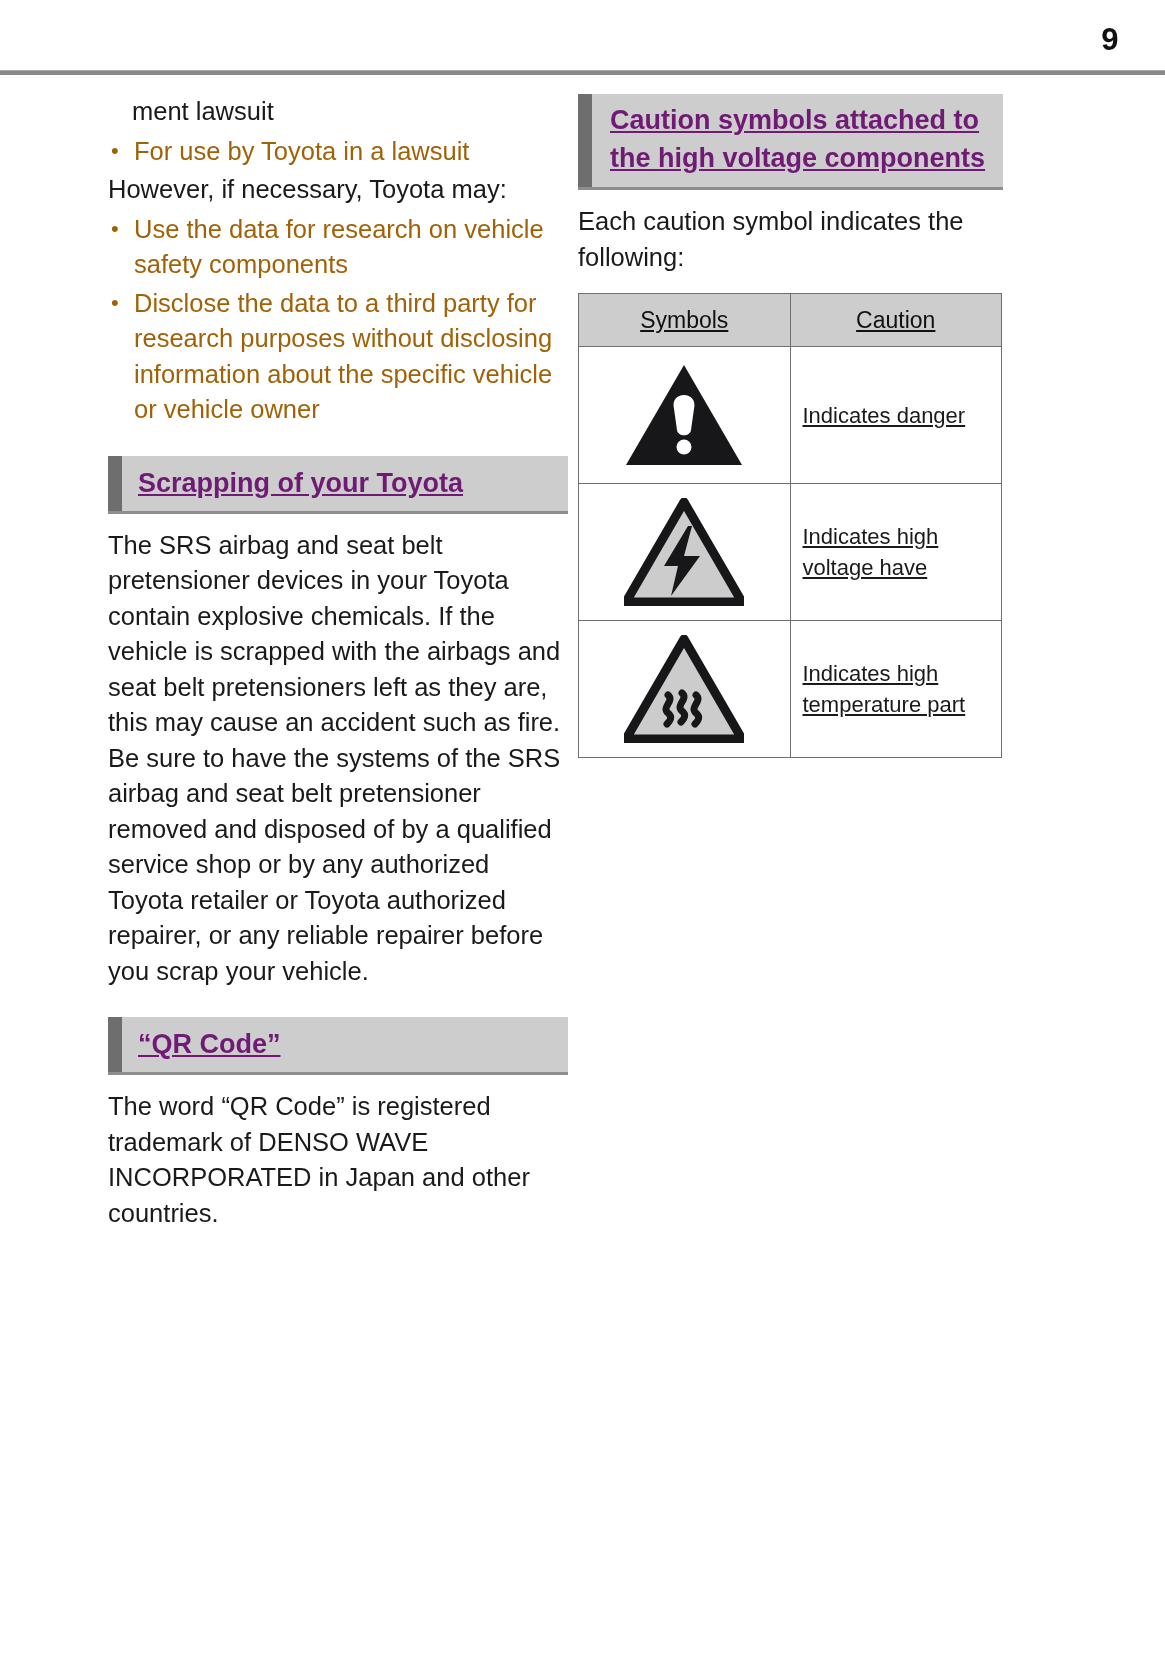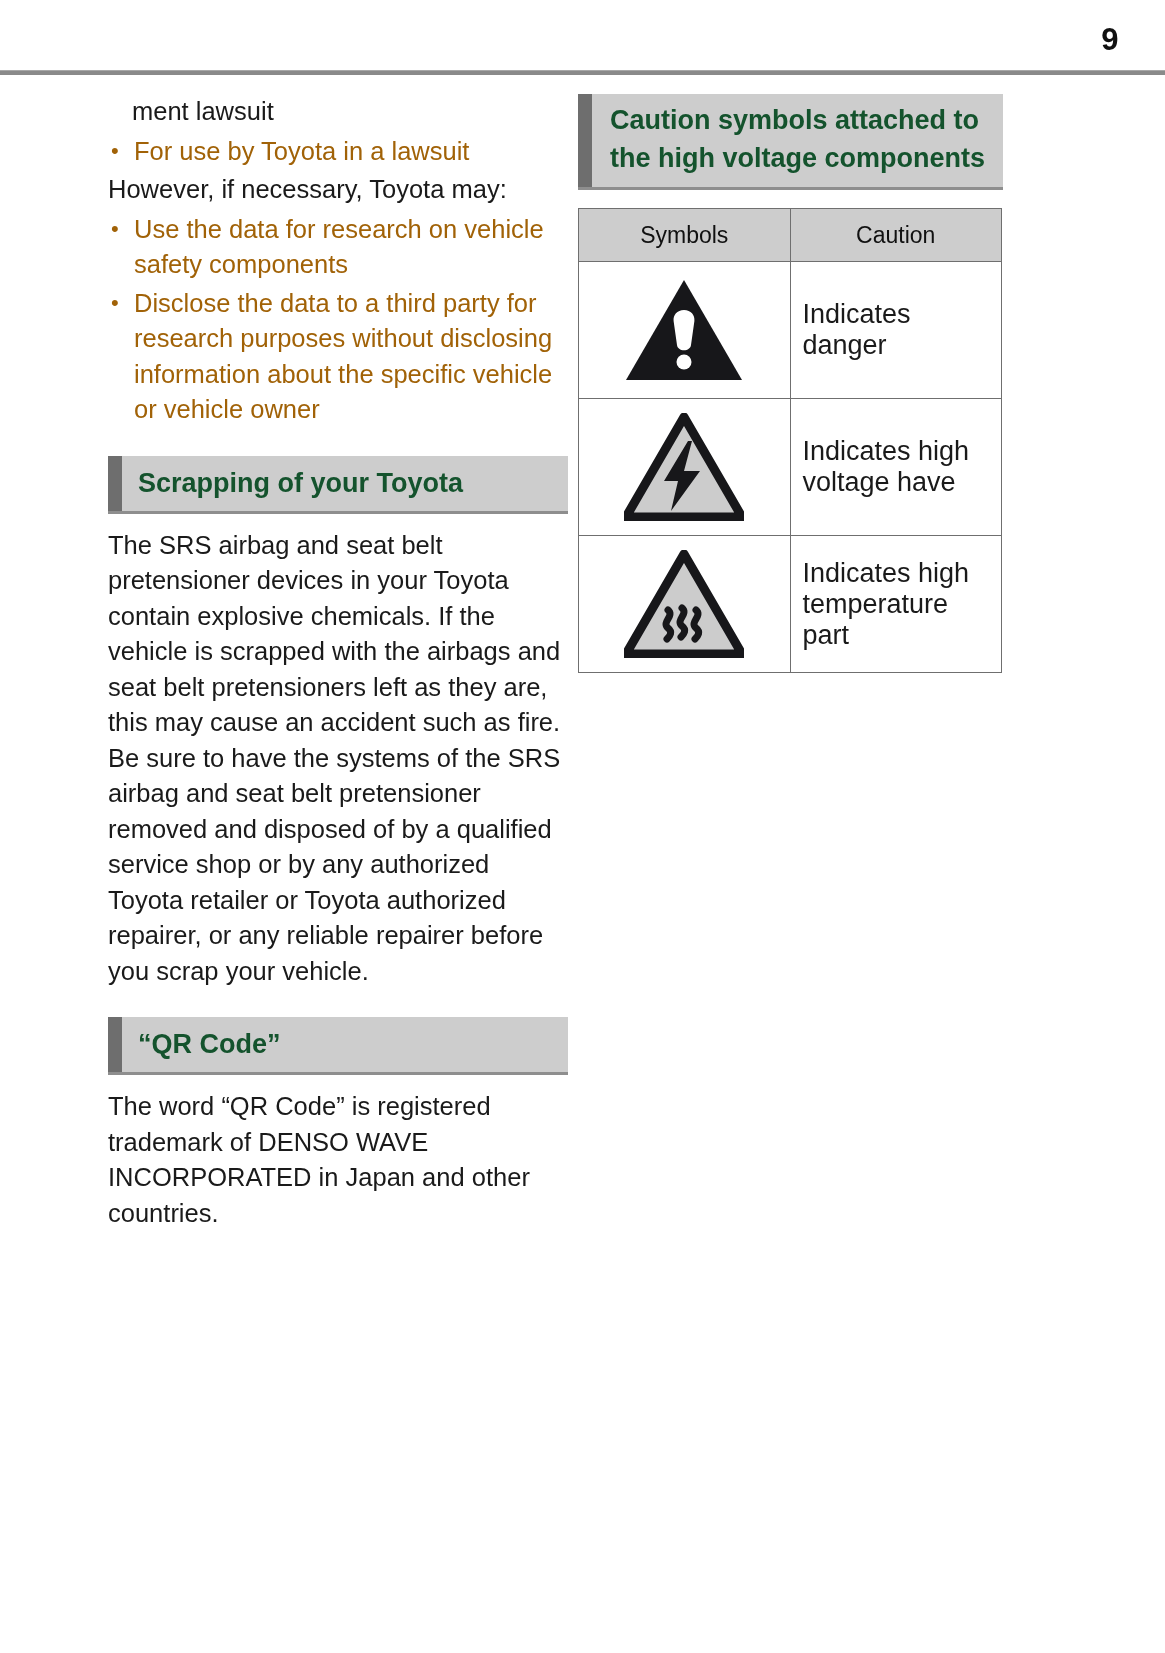--- a/index.html
+++ b/index.html
@@ -104,55 +104,57 @@
     left: 0;
     top: 0;
     bottom: 0;
     width: 14px;
     background: #6e6e6e;
   }
   .section-head .head-text {
     font-size: 27px;
     font-weight: bold;
     line-height: 38px;
-    color: #14532d;
+    color: #701a75;
     display: block;
+    text-decoration: underline;
   }
   .col-right .section-head {
     margin-top: 0;
     padding: 7px 10px 10px 32px;
   }
 
   
   table.symbols-table {
     border-collapse: collapse;
     width: 424px;
     margin-top: 18px;
     table-layout: fixed;
   }
   table.symbols-table th,
   table.symbols-table td {
     border: 1px solid #6f6f6f;
     vertical-align: middle;
+    text-decoration: underline;
   }
   table.symbols-table th {
     background: #cdcdcd;
     font-size: 23px;
     font-weight: normal;
     height: 50px;
     color: #111;
   }
   table.symbols-table td.sym-cell {
     width: 180px;
     text-align: center;
     padding: 14px 0;
   }
   table.symbols-table td.mean-cell {
     padding: 6px 0 6px 12px;
-    font-size: 27px;
+    font-size: 22px;
     line-height: 31px;
     color: #1a1a1a;
   }
   .sym-svg {
     display: block;
     margin: 0 auto;
   }
 </style>
 </head>
 <body>
@@ -192,20 +194,21 @@
     <p class="body-text">The word “QR Code” is registered trademark of DENSO WAVE INCORPORATED in Japan and other countries.</p>
   </div>
 
   <div class="col-right">
 
     <div class="section-head">
       <span class="head-text">Caution symbols attached to the high voltage components</span>
     </div>
 
 
+    <p class="body-text">Each caution symbol indicates the following:</p>
 
     <table class="symbols-table">
       <thead>
         <tr>
           <th>Symbols</th>
           <th>Caution</th>
         </tr>
       </thead>
       <tbody>
 

